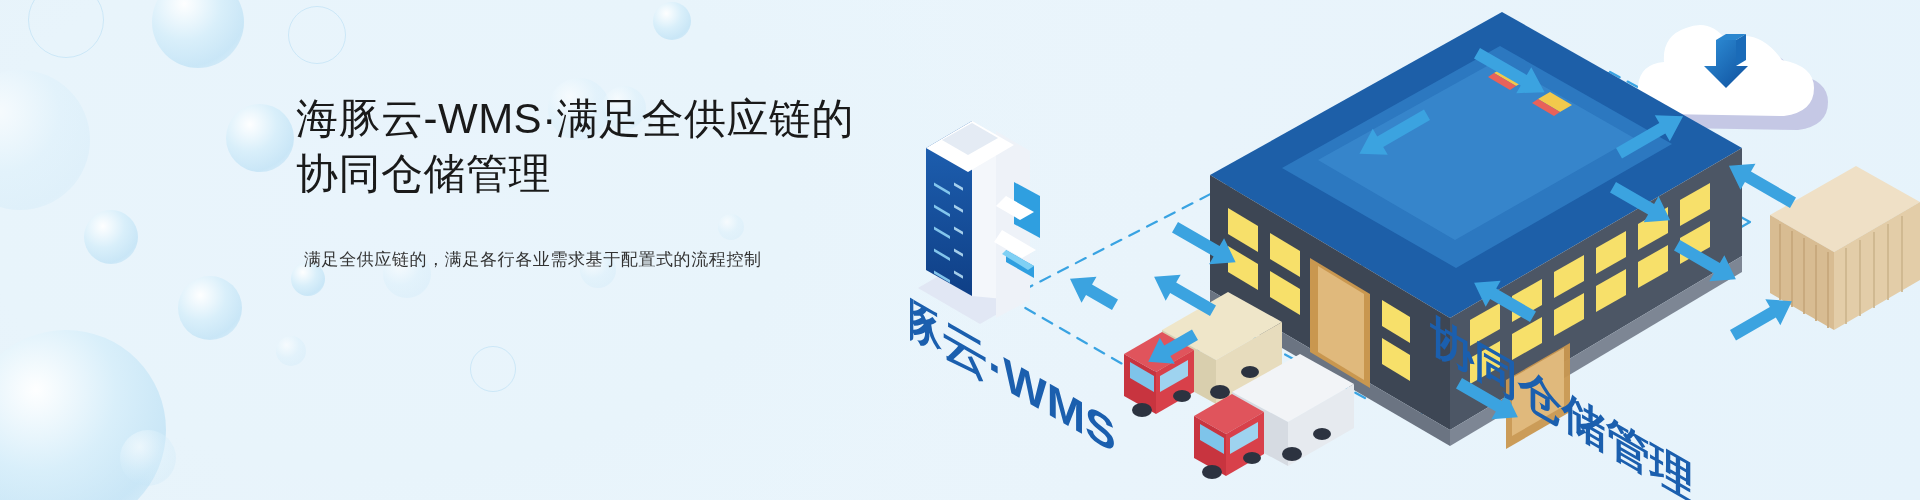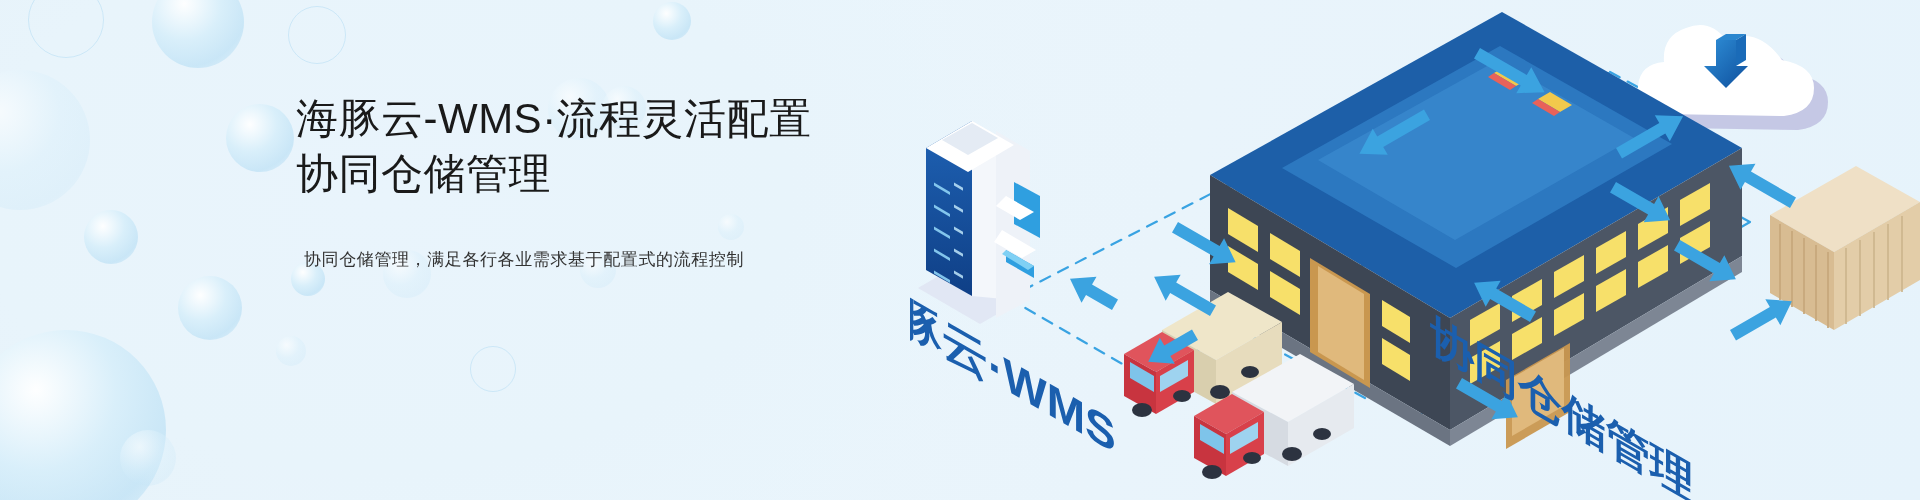--- a/index.html
+++ b/index.html
@@ -107,23 +107,23 @@
     <div class="bubble faint" style="left:-50px;  top:70px;  width:140px; height:140px;"></div>
     <div class="bubble faint" style="left:276px;  top:336px; width:30px;  height:30px;"></div>
     <div class="bubble faint" style="left:718px;  top:214px; width:26px;  height:26px;"></div>
     <div class="bubble faint" style="left:120px;  top:430px; width:56px;  height:56px;"></div>
     <div class="bubble ring" style="left:28px;  top:-18px; width:74px;  height:74px;"></div>
     <div class="bubble ring" style="left:288px; top:6px;   width:56px;  height:56px;"></div>
     <div class="bubble ring" style="left:470px; top:346px; width:44px;  height:44px;"></div>
   </div>
 
   <div class="text-block">
-    <h1 class="headline">海豚云-WMS·流程灵活配置
+    <h1 class="headline">海豚云-WMS·满足全供应链的
 协同仓储管理</h1>
-    <p class="subhead">协同仓储管理，满足各行各业需求基于配置式的流程控制</p>
+    <p class="subhead">满足全供应链的，满足各行各业需求基于配置式的流程控制</p>
   </div>
 
   <div class="illustration">
     <svg viewBox="0 0 1010 500" width="1010" height="500" xmlns="http://www.w3.org/2000/svg">
 
       <defs>
         <linearGradient id="rackFace" x1="0" y1="0" x2="0" y2="1">
           <stop offset="0%" stop-color="#1f63b5"></stop>
           <stop offset="100%" stop-color="#0f3f86"></stop>
         </linearGradient>

